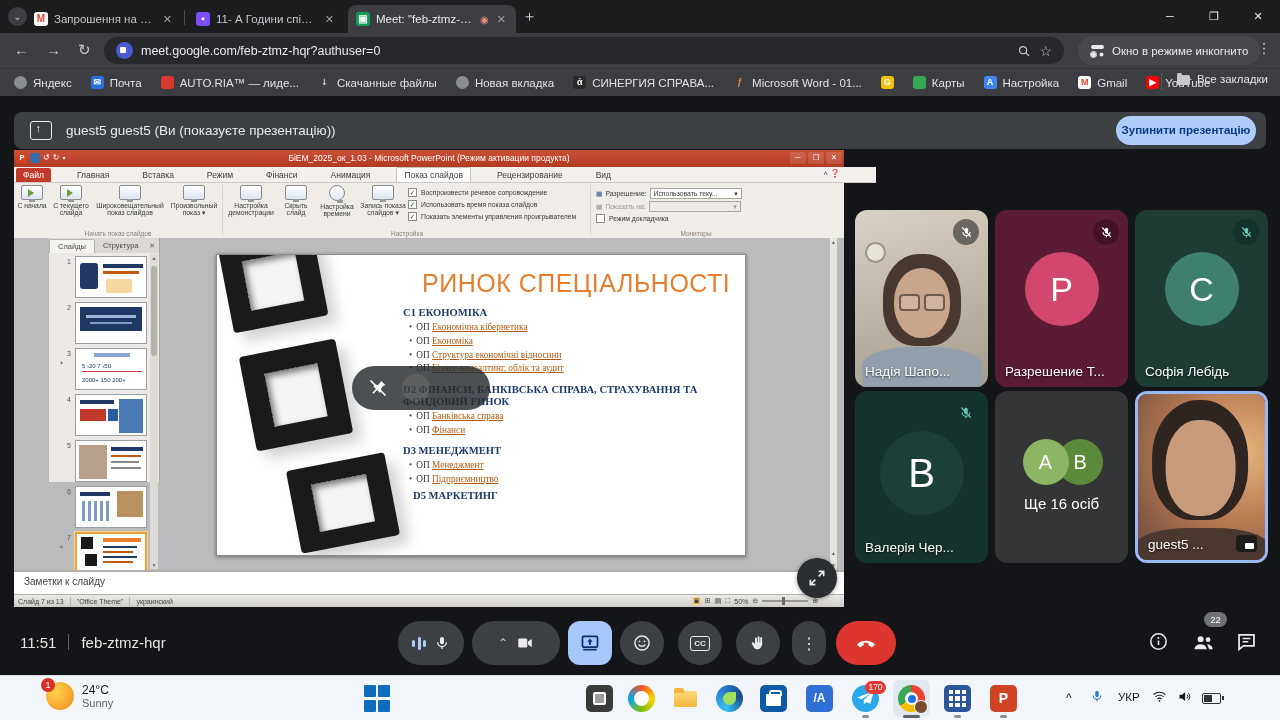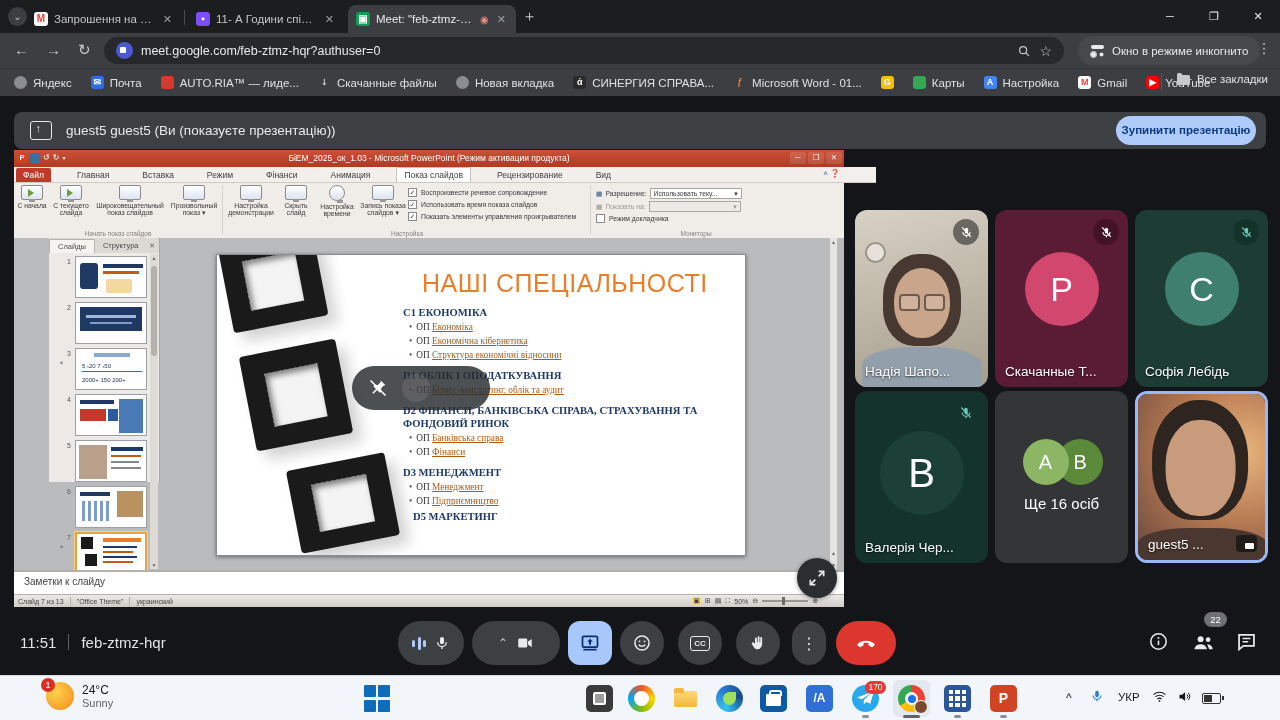--- a/index.html
+++ b/index.html
@@ -484,27 +484,26 @@
         <div class="slide">
           <div class="cube" style="left:8px;top:-18px;width:96px;height:88px;">
               <div class="hole"></div>
             </div>
           <div class="cube" style="left:30px;top:92px;width:98px;height:96px;">
               <div class="hole"></div>
             </div>
           <div class="cube" style="left:76px;top:206px;width:100px;height:84px;">
               <div class="hole"></div>
             </div>
-          <div class="stitle">НАШІ СПЕЦІАЛЬНОСТІ</div>
+          <div class="stitle">РИНОК СПЕЦІАЛЬНОСТІ</div>
           <div class="scontent">
             <div class="shead" style="margin-top:0;">C1 ЕКОНОМІКА</div>
+            <div class="sitem"><span class="b">•</span><span>ОП</span> <span class="slink">Економічна кібернетика</span></div>
             <div class="sitem"><span class="b">•</span><span>ОП</span> <span class="slink">Економіка</span></div>
-            <div class="sitem"><span class="b">•</span><span>ОП</span> <span class="slink">Економічна кібернетика</span></div>
             <div class="sitem"><span class="b">•</span><span>ОП</span> <span class="slink">Структура економічні відносини</span></div>
-            <div class="shead">D1 ОБЛІК І ОПОДАТКУВАННЯ</div>
             <div class="sitem"><span class="b">•</span><span>ОП</span> <span class="slink">Бізнес-консалтинг, облік та аудит</span></div>
             <div class="shead">D2 ФІНАНСИ, БАНКІВСЬКА СПРАВА, СТРАХУВАННЯ ТА ФОНДОВИЙ РИНОК</div>
             <div class="sitem"><span class="b">•</span><span>ОП</span> <span class="slink">Банківська справа</span></div>
             <div class="sitem"><span class="b">•</span><span>ОП</span> <span class="slink">Фінанси</span></div>
             <div class="shead">D3 МЕНЕДЖМЕНТ</div>
             <div class="sitem"><span class="b">•</span><span>ОП</span> <span class="slink">Менеджмент</span></div>
             <div class="sitem"><span class="b">•</span><span>ОП</span> <span class="slink">Підприємництво</span></div>
             <div class="shead d5" style="margin-top:4px;">D5 МАРКЕТИНГ</div>
           </div>
         </div>
@@ -575,21 +574,21 @@
   <div class="tile" style="left:995px;top:210px;width:133px;height:177px;background:#5a1c34;">
     <div class="avcircle" style="top:42px;width:74px;height:74px;background:#d1476d;font-size:34px;">Р</div>
     <div class="micoff" style="background:rgba(60,15,35,.75);">
       <svg width="13" height="13" viewBox="0 0 24 24" fill="#fff">
         <rect x="9" y="3" width="6" height="11" rx="3"></rect>
         <path d="M5.5 11a6.5 6.5 0 0 0 13 0" fill="none" stroke="#fff" stroke-width="2"></path>
         <rect x="11" y="17.5" width="2" height="3.5"></rect>
         <line x1="4" y1="2.5" x2="20" y2="20" stroke="#fff" stroke-width="2.2"></line>
         </svg>
     </div>
-    <div class="tname">Скачанные Т...</div>
+    <div class="tname">Разрешение Т...</div>
   </div>
 
   <div class="tile" style="left:1135px;top:210px;width:133px;height:177px;background:#1d3c34;">
     <div class="avcircle" style="top:42px;width:74px;height:74px;background:#3f7f70;font-size:34px;">С</div>
     <div class="micoff" style="background:rgba(15,45,38,.7);">
       <svg width="13" height="13" viewBox="0 0 24 24" fill="#6cc5b9">
         <rect x="9" y="3" width="6" height="11" rx="3"></rect>
         <path d="M5.5 11a6.5 6.5 0 0 0 13 0" fill="none" stroke="#6cc5b9" stroke-width="2"></path>
         <rect x="11" y="17.5" width="2" height="3.5"></rect>
         <line x1="4" y1="2.5" x2="20" y2="20" stroke="#6cc5b9" stroke-width="2.2"></line>

